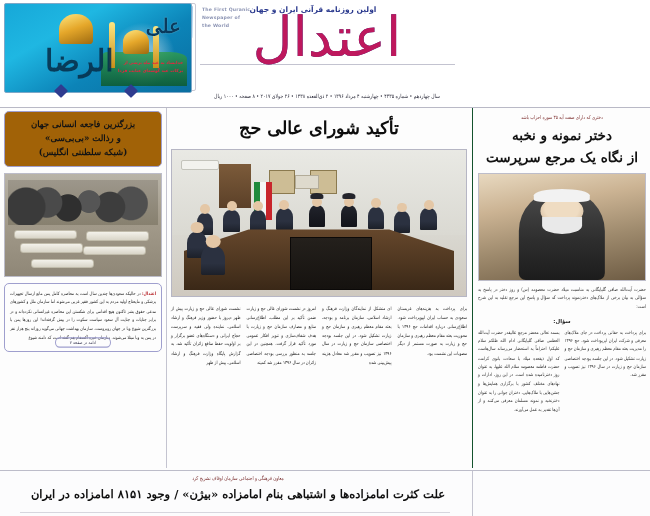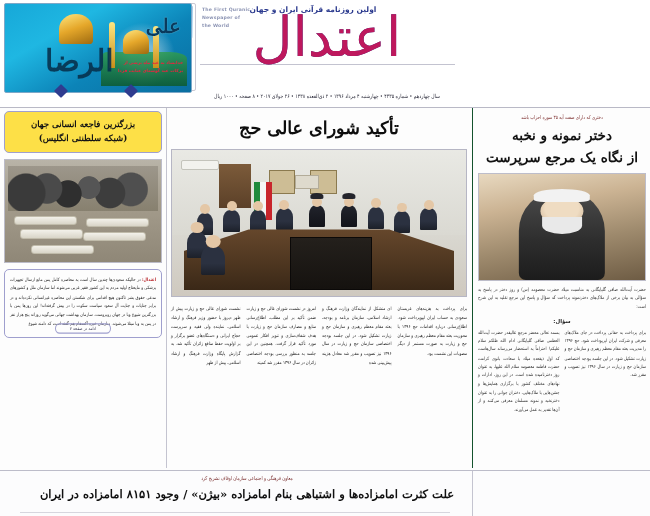--- a/index.html
+++ b/index.html
@@ -333,21 +333,21 @@
     position: absolute; top: 0; left: 0;
     width: 167px; height: 360px;
     border-right: 1px solid #c4c4d0;
     padding: 3px 4px 0 4px;
   }
   .lbox {
     border: 1px solid #9f9fce;
     border-radius: 5px;
     padding: 6px 5px;
     text-align: center;
-    background: #fde047;
+    background: #a16207;
   }
   .lbox-title {
     font-family: "DejaVu Serif", "Liberation Serif", serif;
     font-size: 8.6px; font-weight: bold; color: #141414;
     line-height: 1.62;
   }
   .left-photo {
     margin-top: 6px;
     width: 100%; height: 104px;
     border: 1px solid #bcbcc9;
@@ -400,21 +400,21 @@
     width: 650px; height: 46px;
     border-top: 1px solid #bcbcc9;
     background: #fcfcfd;
   }
   .bs-left {
     position: absolute; top: 0; right: 0;
     width: 178px; height: 46px;
     border-left: 1px solid #c4c4d0;
   }
   .bs-main {
-    position: absolute; top: 0; left: 12px; width: 470px; height: 46px;
+    position: absolute; top: 0; left: 3px; width: 470px; height: 46px;
     text-align: center; padding-top: 5px;
   }
   .bs-kicker { font-size: 4.2px; color: #7a2e2e; transform: scaleY(1.25); }
   .bs-head {
     font-family: "DejaVu Serif", "Liberation Serif", serif;
     font-size: 11.5px; font-weight: bold; color: #101010;
     margin-top: 6px; line-height: 1.35;
   }
   .bs-underline { position: absolute; bottom: 3px; left: 20px; width: 430px; height: 1px; background: #d6d6de; }
 </style>
@@ -525,20 +525,21 @@
         <div class="cc">برای پرداخت به هزینه‌های عربستان سعودی به حساب ایران اپیوپرداخت شود. اطلاع‌رسانی درباره اقدامات حج ۱۳۹۶ با محوریت بعثه مقام معظم رهبری و سازمان حج و زیارت به صورت مستمر از دیگر مصوبات این نشست بود.</div>
         <div class="cc">ای متشکل از نمایندگان وزارت فرهنگ و ارشاد اسلامی، سازمان برنامه و بودجه، بعثه مقام معظم رهبری و سازمان حج و زیارت تشکیل شود. در این جلسه بودجه اختصاصی سازمان حج و زیارت در سال ۱۳۹۶ نیز تصویب و مقرر شد معادل هزینه پیش‌بینی شده</div>
         <div class="cc">امروز در نشست شورای عالی حج و زیارت ضمن تأکید بر این مطلب، اطلاع‌رسانی منابع و مصارف سازمان حج و زیارت با هدف شفاف‌سازی و تنویر افکار عمومی مورد تأکید قرار گرفت. همچنین در این جلسه به منظور بررسی بودجه اختصاصی زائران در سال ۱۳۹۶ مقرر شد کمیته</div>
         <div class="cc">نشست شورای عالی حج و زیارت پیش از ظهر دیروز با حضور وزیر فرهنگ و ارشاد اسلامی، نماینده ولی فقیه و سرپرست حجاج ایرانی و دستگاه‌های عضو برگزار و بر اولویت حفظ منافع زائران تأکید شد. به گزارش پایگاه وزارت فرهنگ و ارشاد اسلامی، پیش از ظهر</div>
       </div>
     </div>
 
     <div class="col-left">
       <div class="lbox">
         <div class="lbox-title">بزرگترین فاجعه انسانی جهان</div>
+        <div class="lbox-title">و رذالت «بی‌بی‌سی»</div>
         <div class="lbox-title">(شبکه سلطنتی انگلیس)</div>
       </div>
       <div class="left-photo">
         <div class="lp-crowd"></div>
         <div class="lp-shrouds">
           <div class="lp-shroud" style="left:2%; top:2%"></div>
           <div class="lp-shroud" style="left:52%; top:6%"></div>
           <div class="lp-shroud" style="left:6%; top:34%"></div>
           <div class="lp-shroud" style="left:50%; top:40%"></div>
           <div class="lp-shroud" style="left:14%; top:70%"></div>

